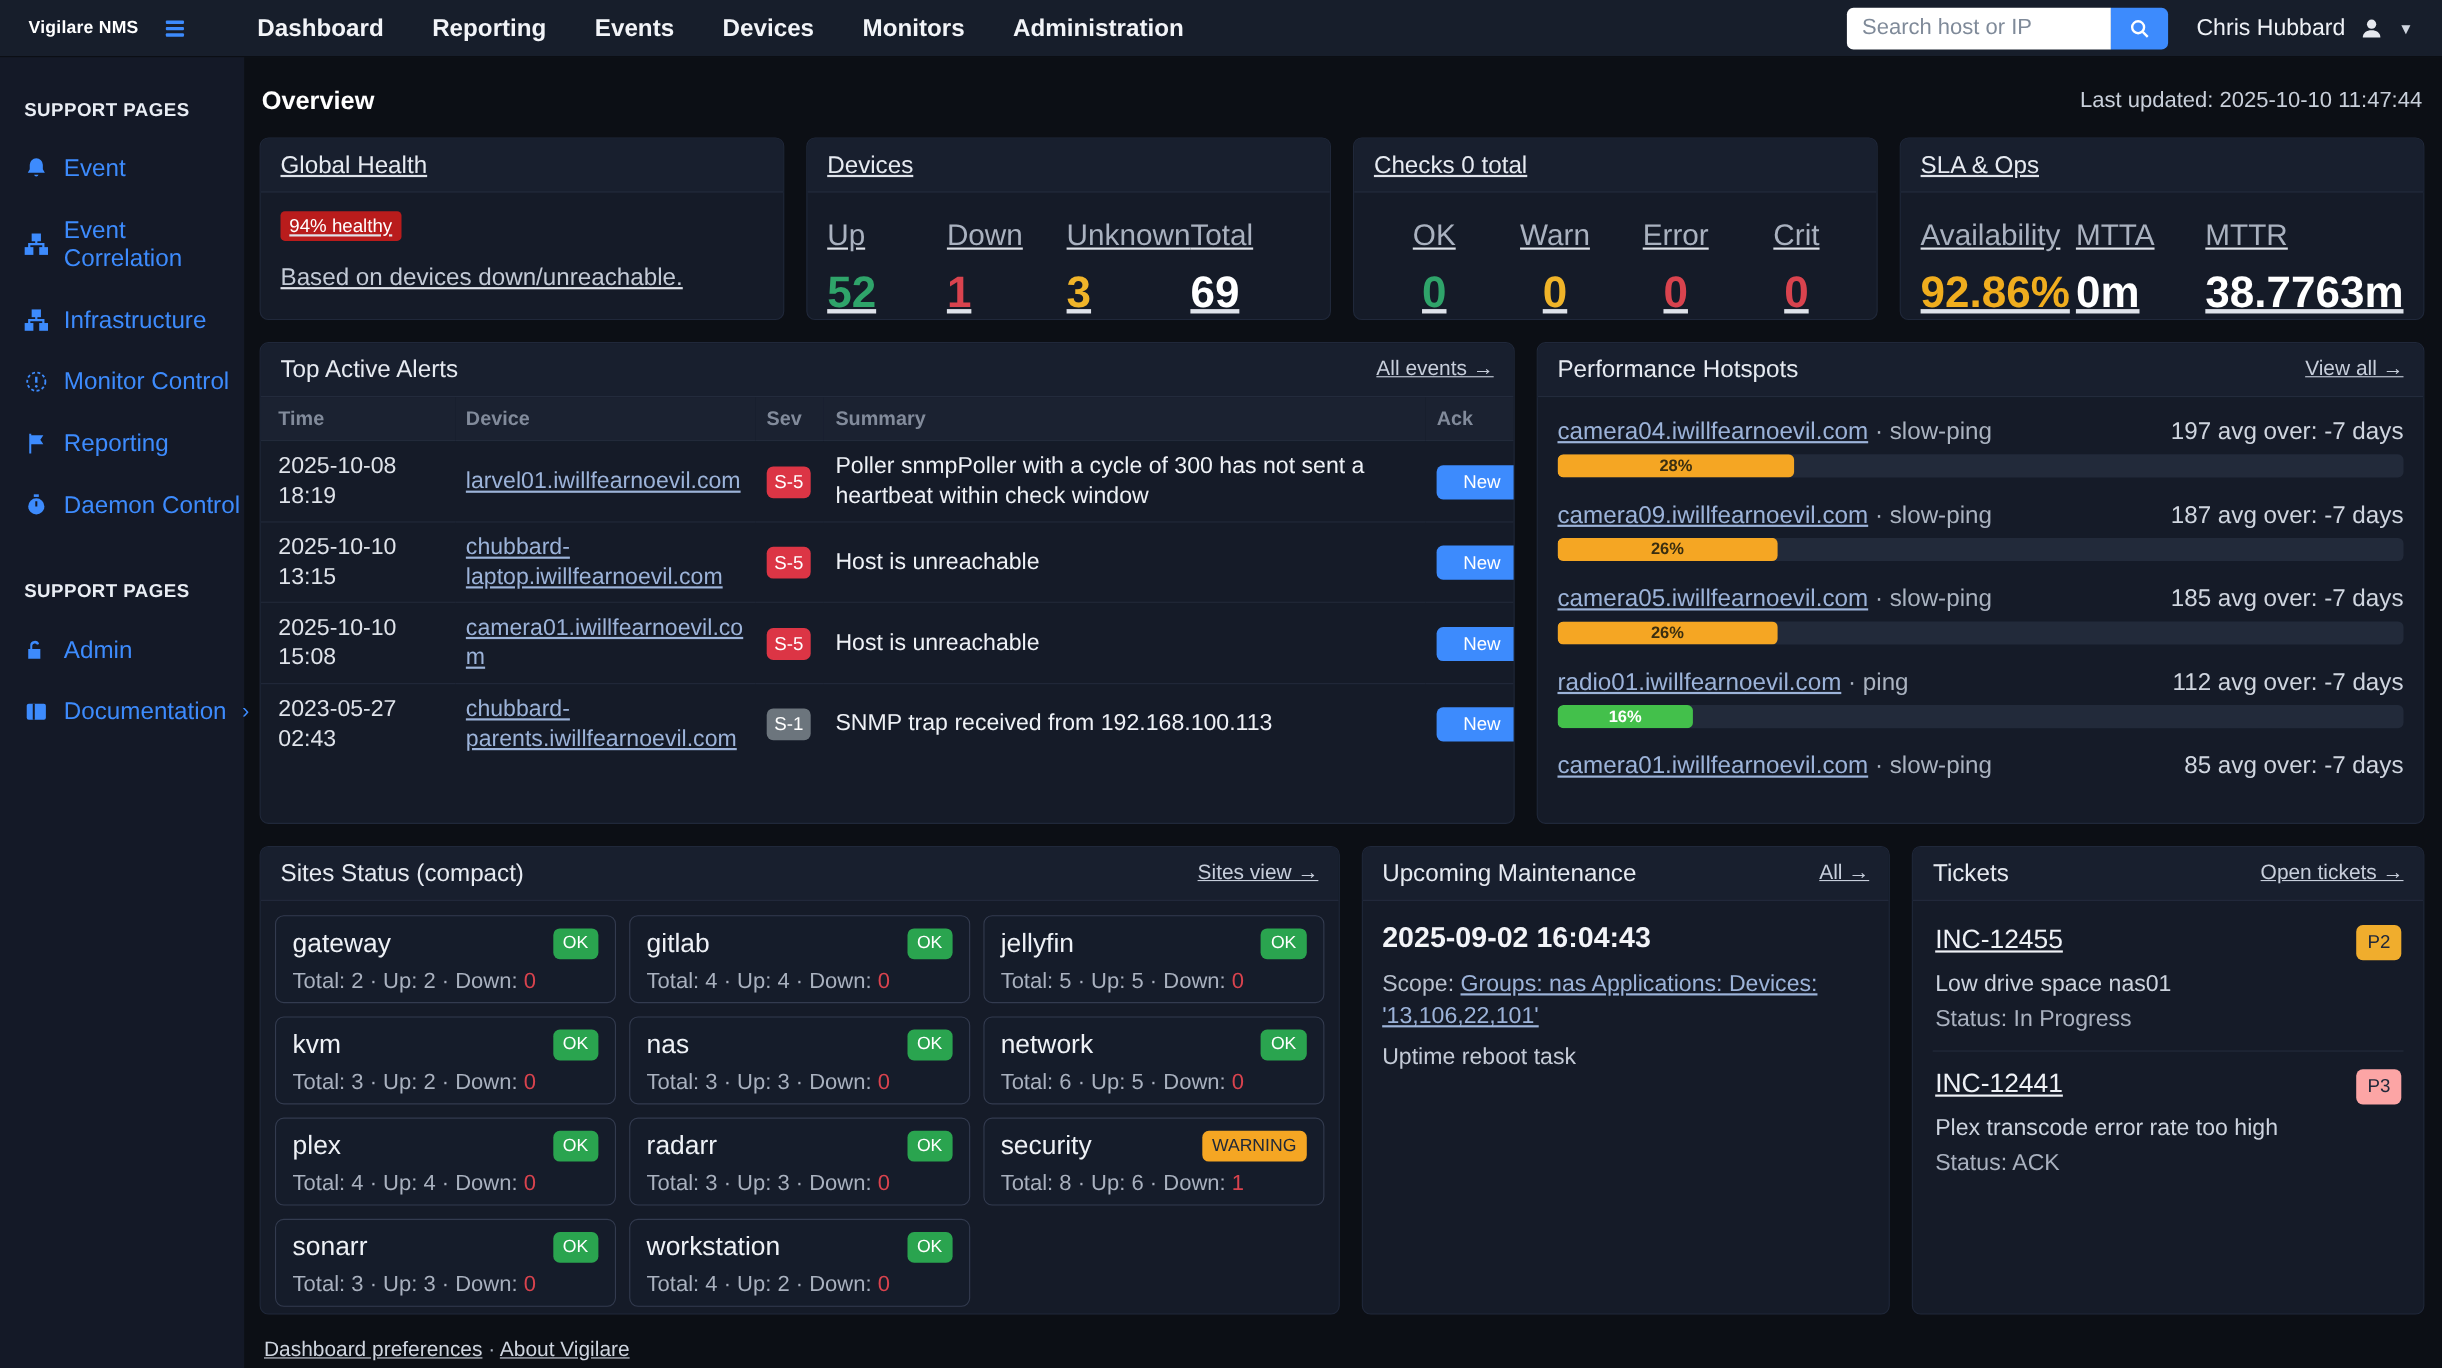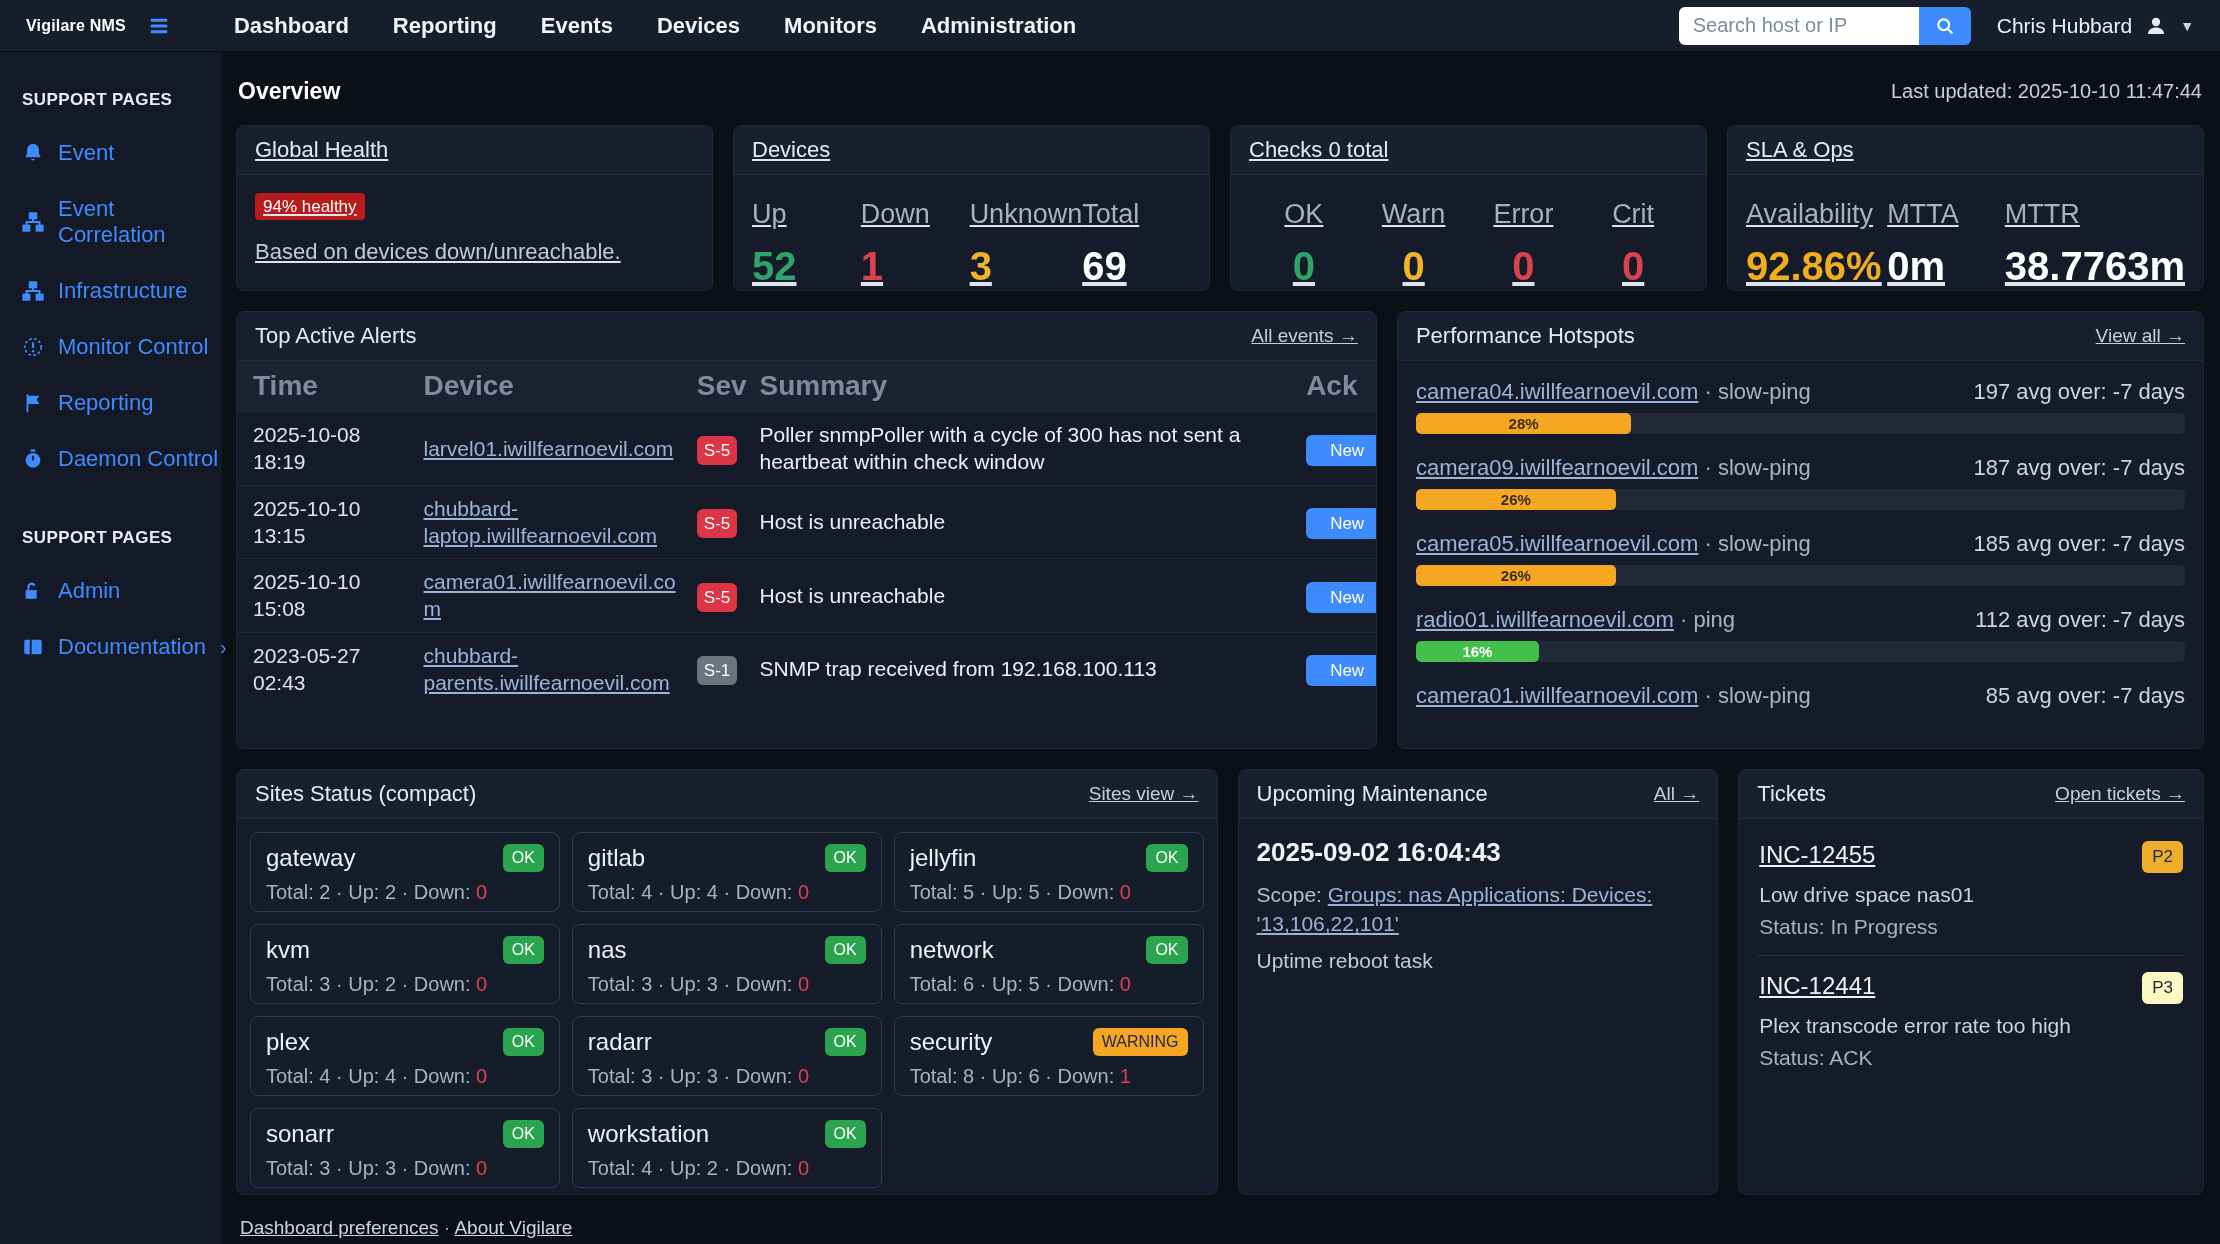--- a/index.html
+++ b/index.html
@@ -80,21 +80,21 @@
 
   .checks-bar { margin-top:30px; height:12px; border-radius:6px; background:#2a3140; overflow:hidden; }
   .checks-bar .fill { height:100%; border-radius:6px; }
 
   
   .row2 { display:grid; grid-template-columns:1145fr 810fr; gap:20px; margin-top:20px; }
   .row2 .panel { height:438px; }
 
   table.alerts { width:100%; border-collapse:collapse; table-layout:fixed; }
   table.alerts th {
-    background:#1b2231; color:#828b9b; text-align:left; font-size:28px; font-weight:bold;
+    background:#1b2231; color:#828b9b; text-align:left; font-size:18px; font-weight:bold;
     padding:9px 10px;
   }
   table.alerts td { padding:9px 10px; border-top:1px solid #222a3a; font-size:21px; vertical-align:middle; line-height:1.3; }
   td.time, th.time { width:15.5%; color:#dfe3ea; }
   td.dev,  th.dev  { width:24%; word-wrap:break-word; }
   td.sev,  th.sev  { width:5.5%; }
   td.sum,  th.sum  { width:48%; color:#eef1f6; }
   td.ack,  th.ack  { width:7%; text-align:right; }
   table.alerts a { color:#9cb3d9; }
   .sev-badge { color:#fff; font-size:17px; padding:5px 7px; border-radius:6px; }
@@ -585,21 +585,21 @@
             <div class="tk-head">
               <a class="tk-id">INC-12455</a>
               <span class="tk-pri" style="background-color: rgb(240, 173, 45); color: rgb(32, 40, 58);">P2</span>
             </div>
             <div class="tk-sum">Low drive space nas01</div>
             <div class="tk-status">Status: In Progress</div>
           </div>
           <div class="ticket">
             <div class="tk-head">
               <a class="tk-id">INC-12441</a>
-              <span class="tk-pri" style="background-color: #fef9c3; color: rgb(32, 40, 58);">P3</span>
+              <span class="tk-pri" style="background-color: #fca5a5; color: rgb(32, 40, 58);">P3</span>
             </div>
             <div class="tk-sum">Plex transcode error rate too high</div>
             <div class="tk-status">Status: ACK</div>
           </div>
         </div>
       </section>
     </div>
 
     <div class="foot">
       <a>Dashboard preferences</a><span> · </span><a>About Vigilare</a>

